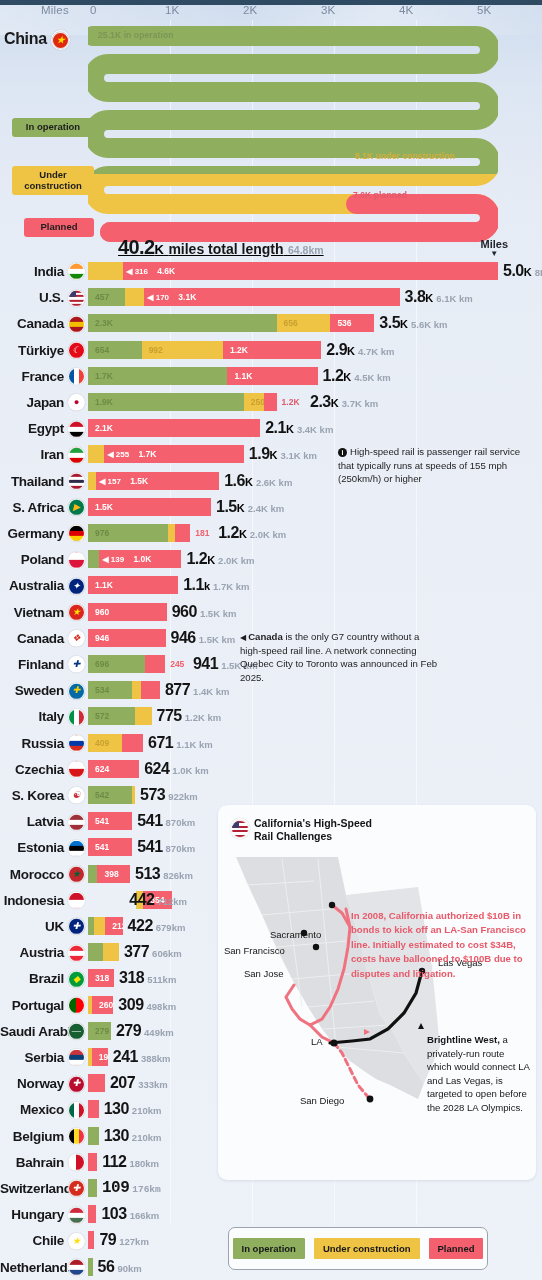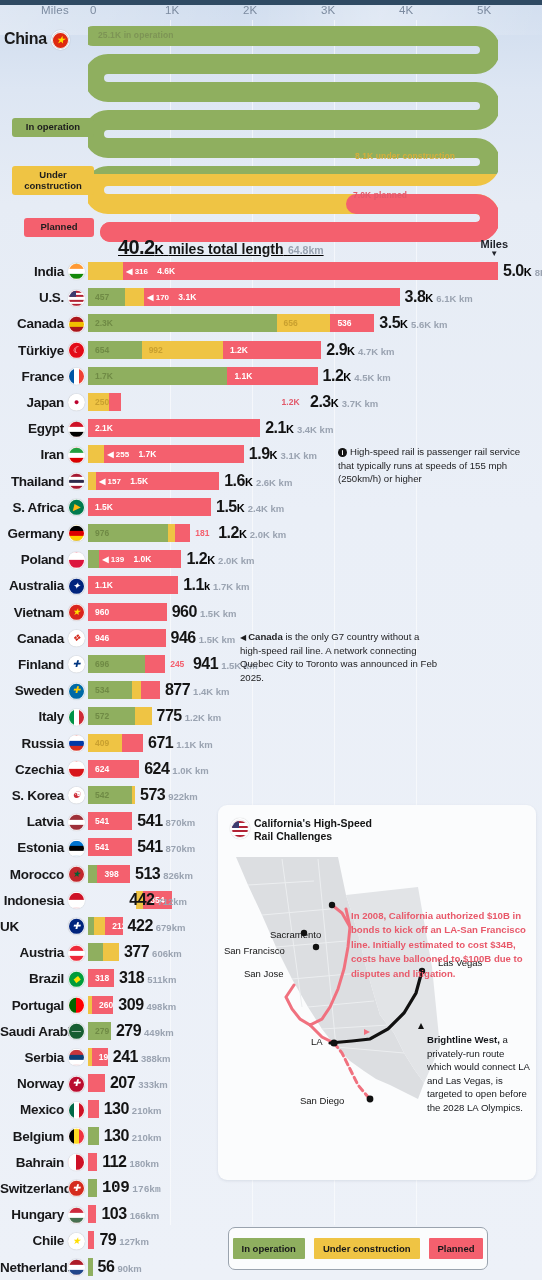--- a/index.html
+++ b/index.html
@@ -243,20 +243,23 @@
         <div class="seg" style="width: 90.2px; background: rgb(244, 96, 110);">
           <span class="seglab" style="color: rgb(255, 255, 255); left: 7px;">1.1K</span>
         </div>
       </div>
       <div class="rtot" style="left: 322.6px;"><span class="v">1.2</span><span class="kk">K</span><span class="km">4.5K km</span></div>
     </div>
     <div class="row" style="position: absolute; left: 0px; top: 131px; width: 542px; height: 26.2px;">
       <div class="rname" style="left: 0px; width: 64px; text-align: right;">Japan</div>
       <div class="rflagwrap" style="left: 68px;"><span style="display: inline-block; width: 15px; height: 15px; border-radius: 50%; overflow: hidden; position: relative; border: 1px solid rgba(255, 255, 255, 0.9); box-shadow: rgba(0, 0, 0, 0.3) 0px 0px 1px; vertical-align: middle; background: rgb(255, 255, 255);"><i style="position: absolute; inset: 0px; display: flex; align-items: center; justify-content: center; font-size: 9.3px; line-height: 1; color: rgb(188, 0, 45);">●</i></span></div>
       <div class="bars" style="left: 88px;">
+        <div class="seg" style="width: 155.8px; background: rgb(143, 175, 95);">
+          <span class="seglab" style="color: rgb(111, 138, 69); left: 7px;">1.9K</span>
+        </div>
         <div class="seg" style="width: 20.5px; background: rgb(239, 196, 68);">
           <span class="seglab" style="color: rgb(201, 160, 47); left: 7px;">250</span>
         </div>
         <div class="seg" style="width: 12.3px; background: rgb(244, 96, 110);"></div>
       </div>
       <span class="outlab" style="left: 281.6px; color: rgb(226, 89, 106);">1.2K</span>
       <div class="rtot" style="left: 310px;"><span class="v">2.3</span><span class="kk">K</span><span class="km">3.7K km</span></div>
     </div>
     <div class="row" style="position: absolute; left: 0px; top: 157.2px; width: 542px; height: 26.2px;">
       <div class="rname" style="left: 0px; width: 64px; text-align: right;">Egypt</div>
@@ -462,21 +465,21 @@
       <div class="rflagwrap" style="left: 68px;"><span style="display: inline-block; width: 15px; height: 15px; border-radius: 50%; overflow: hidden; position: relative; border: 1px solid rgba(255, 255, 255, 0.9); box-shadow: rgba(0, 0, 0, 0.3) 0px 0px 1px; vertical-align: middle; background: linear-gradient(rgb(206, 17, 38) 0%, rgb(206, 17, 38) 50%, rgb(255, 255, 255) 50%, rgb(255, 255, 255) 100%);"></span></div>
       <div class="bars" style="left: 88px; padding-left: 48px;">
         <div class="seg" style="width: 7.216px; background: rgb(239, 196, 68);"></div>
         <div class="seg" style="width: 29.028px; background: rgb(244, 96, 110);">
           <span class="seglab" style="color: rgb(255, 255, 255); left: 7px;">354</span>
         </div>
       </div>
       <div class="rtot" style="left: 129.244px;"><span class="v">442</span><span class="kk"></span><span class="km">712km</span></div>
     </div>
     <div class="row" style="position: absolute; left: 0px; top: 655px; width: 542px; height: 26.2px;">
-      <div class="rname" style="left: 0px; width: 64px; ">UK</div>
+      <div class="rname" style="left: 0px; width: 64px; text-align: right;">UK</div>
       <div class="rflagwrap" style="left: 68px;"><span style="display: inline-block; width: 15px; height: 15px; border-radius: 50%; overflow: hidden; position: relative; border: 1px solid rgba(255, 255, 255, 0.9); box-shadow: rgba(0, 0, 0, 0.3) 0px 0px 1px; vertical-align: middle; background: rgb(0, 36, 125);"><i style="position: absolute; inset: 0px; display: flex; align-items: center; justify-content: center; font-size: 9.3px; line-height: 1; color: rgb(255, 255, 255);">✚</i></span></div>
       <div class="bars" style="left: 88px;">
         <div class="seg" style="width: 5.74px; background: rgb(143, 175, 95);"></div>
         <div class="seg" style="width: 11.48px; background: rgb(239, 196, 68);"></div>
         <div class="seg" style="width: 17.384px; background: rgb(244, 96, 110);">
           <span class="seglab" style="color: rgb(255, 255, 255); left: 7px;">212</span>
         </div>
       </div>
       <div class="rtot" style="left: 127.604px;"><span class="v">422</span><span class="kk"></span><span class="km">679km</span></div>
     </div>

